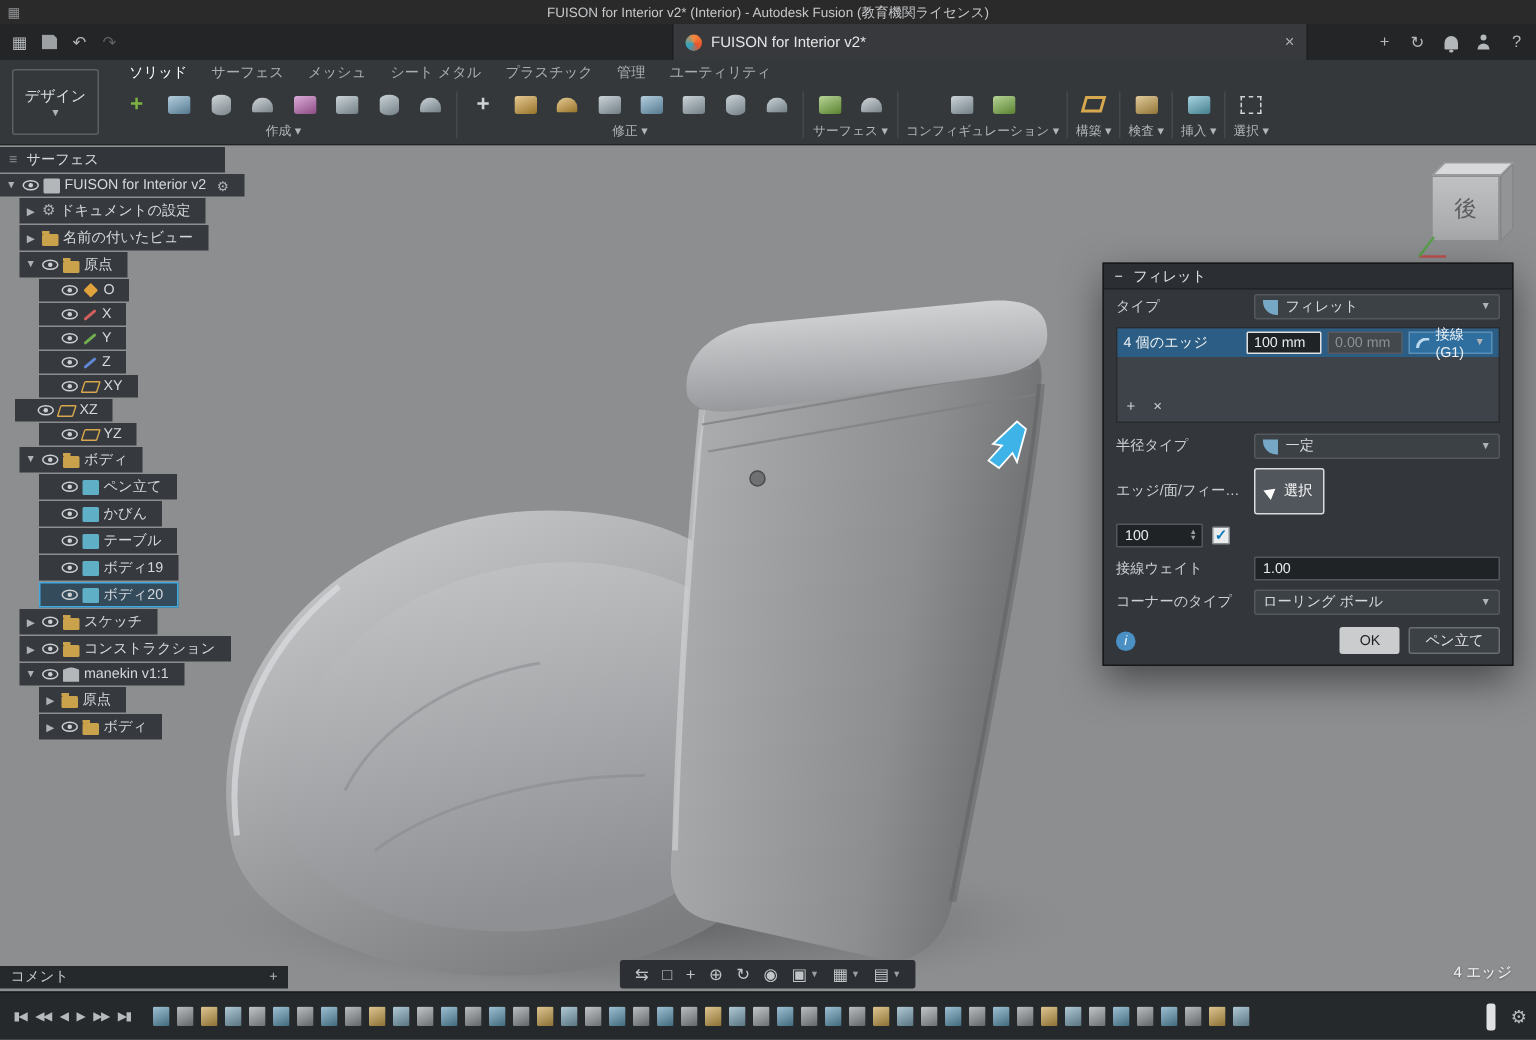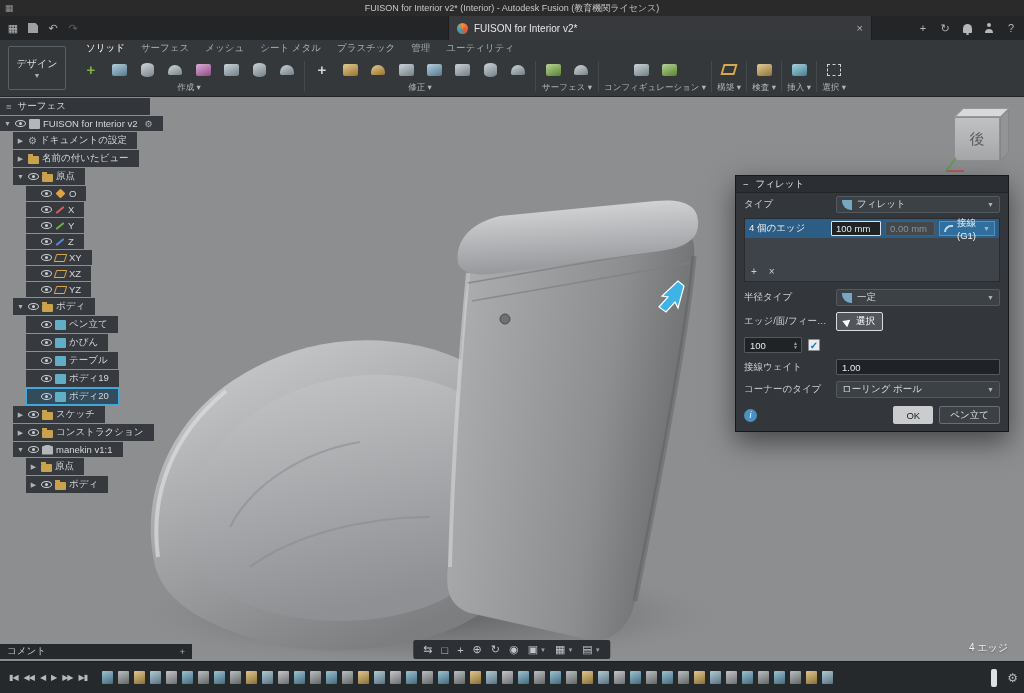--- a/index.html
+++ b/index.html
@@ -91,21 +91,21 @@
   .edge-table{margin:2px 8px 4px 8px;background:#3e4349;border:1px solid #292c2f}
   .edge-row{display:flex;align-items:center;gap:4px;background:#2b5d85;padding:2px 4px}
   .edge-cell{width:78px;flex:none;color:#eef1f3}
   .edge-input{width:50px;height:15px;background:#1f2326;border:1px solid #53585d;color:#e8eaec;display:flex;align-items:center;padding:0 4px;border-radius:1px}
   .edge-input.focused{border-color:#dfe1e3}
   .edge-input.disabled{background:#43484d;color:#8d9194;border-color:#565b60}
   .edge-select{flex:1;height:15px;background:#2f6fa0;border:1px solid #5a8fb6;display:flex;align-items:center;gap:4px;padding:0 4px;color:#eef1f3;min-width:0}
   .cont-ic{width:9px;height:7px;border:2px solid #bcd8ec;border-width:2px 0 0 2px;border-top-left-radius:8px;flex:none}
   .edge-empty{height:26px}
   .list-actions{display:flex;gap:12px;padding:2px 6px 4px 6px;color:#cdd0d2;font-size:10px}
-  .sel-button{height:19px;background:#50565c;border:1px solid #d9dbdd;border-radius:2px;display:flex;align-items:center;gap:5px;padding:0 7px;color:#fff}
+  .sel-button{height:31px;background:#50565c;border:1px solid #d9dbdd;border-radius:2px;display:flex;align-items:center;gap:5px;padding:0 7px;color:#fff}
   .cursor-ic{width:0;height:0;border-left:7px solid #fff;border-top:4px solid transparent;border-bottom:4px solid transparent;transform:rotate(-38deg)}
   .num-input{width:58px;height:16px;background:#1f2326;border:1px solid #53585d;color:#e8eaec;display:flex;align-items:center;padding:0 3px 0 5px;border-radius:1px}
   .spin{display:flex;flex-direction:column;margin-left:auto;font-size:5px;line-height:4px;color:#9da1a4}
   .cb{width:12px;height:12px;background:#e9ebed;border:1px solid #8a8e92;color:#0b78b8;font-size:10px;font-weight:bold;display:flex;align-items:center;justify-content:center;border-radius:1px}
   .wide-input{flex:1;height:16px;background:#1f2326;border:1px solid #53585d;color:#e8eaec;display:flex;align-items:center;padding:0 5px;border-radius:1px}
   .dlg-footer{display:flex;align-items:center;gap:6px;padding:5px 8px 7px 8px}
   .info-ic{width:13px;height:13px;border-radius:50%;background:#4a90c4;color:#fff;font-size:9px;font-style:italic;display:flex;align-items:center;justify-content:center}
   .btn{height:18px;border-radius:2px;display:flex;align-items:center;justify-content:center;font-size:9.5px;padding:0 10px;cursor:default}
   .btn-ok{margin-left:auto;background:#caccce;color:#1e1f20;min-width:40px}
   .btn-cancel{background:#3c4146;border:1px solid #6a6f74;color:#e2e4e6;min-width:56px}
@@ -401,21 +401,21 @@
             <span class="eye"></span>
             <span class="ti ti-axis-z"></span>
             <span>Z</span>
           </div>
           <div class="tree-row" style="margin-left: 26px;">
             <span class="tw"></span>
             <span class="eye"></span>
             <span class="ti ti-plane"></span>
             <span>XY</span>
           </div>
-          <div class="tree-row" style="margin-left: 26px;">
+          <div class="tree-row" style="margin-left: 10px;">
             <span class="tw"></span>
             <span class="eye"></span>
             <span class="ti ti-plane"></span>
             <span>XZ</span>
           </div>
           <div class="tree-row" style="margin-left: 26px;">
             <span class="tw"></span>
             <span class="eye"></span>
             <span class="ti ti-plane"></span>
             <span>YZ</span>

